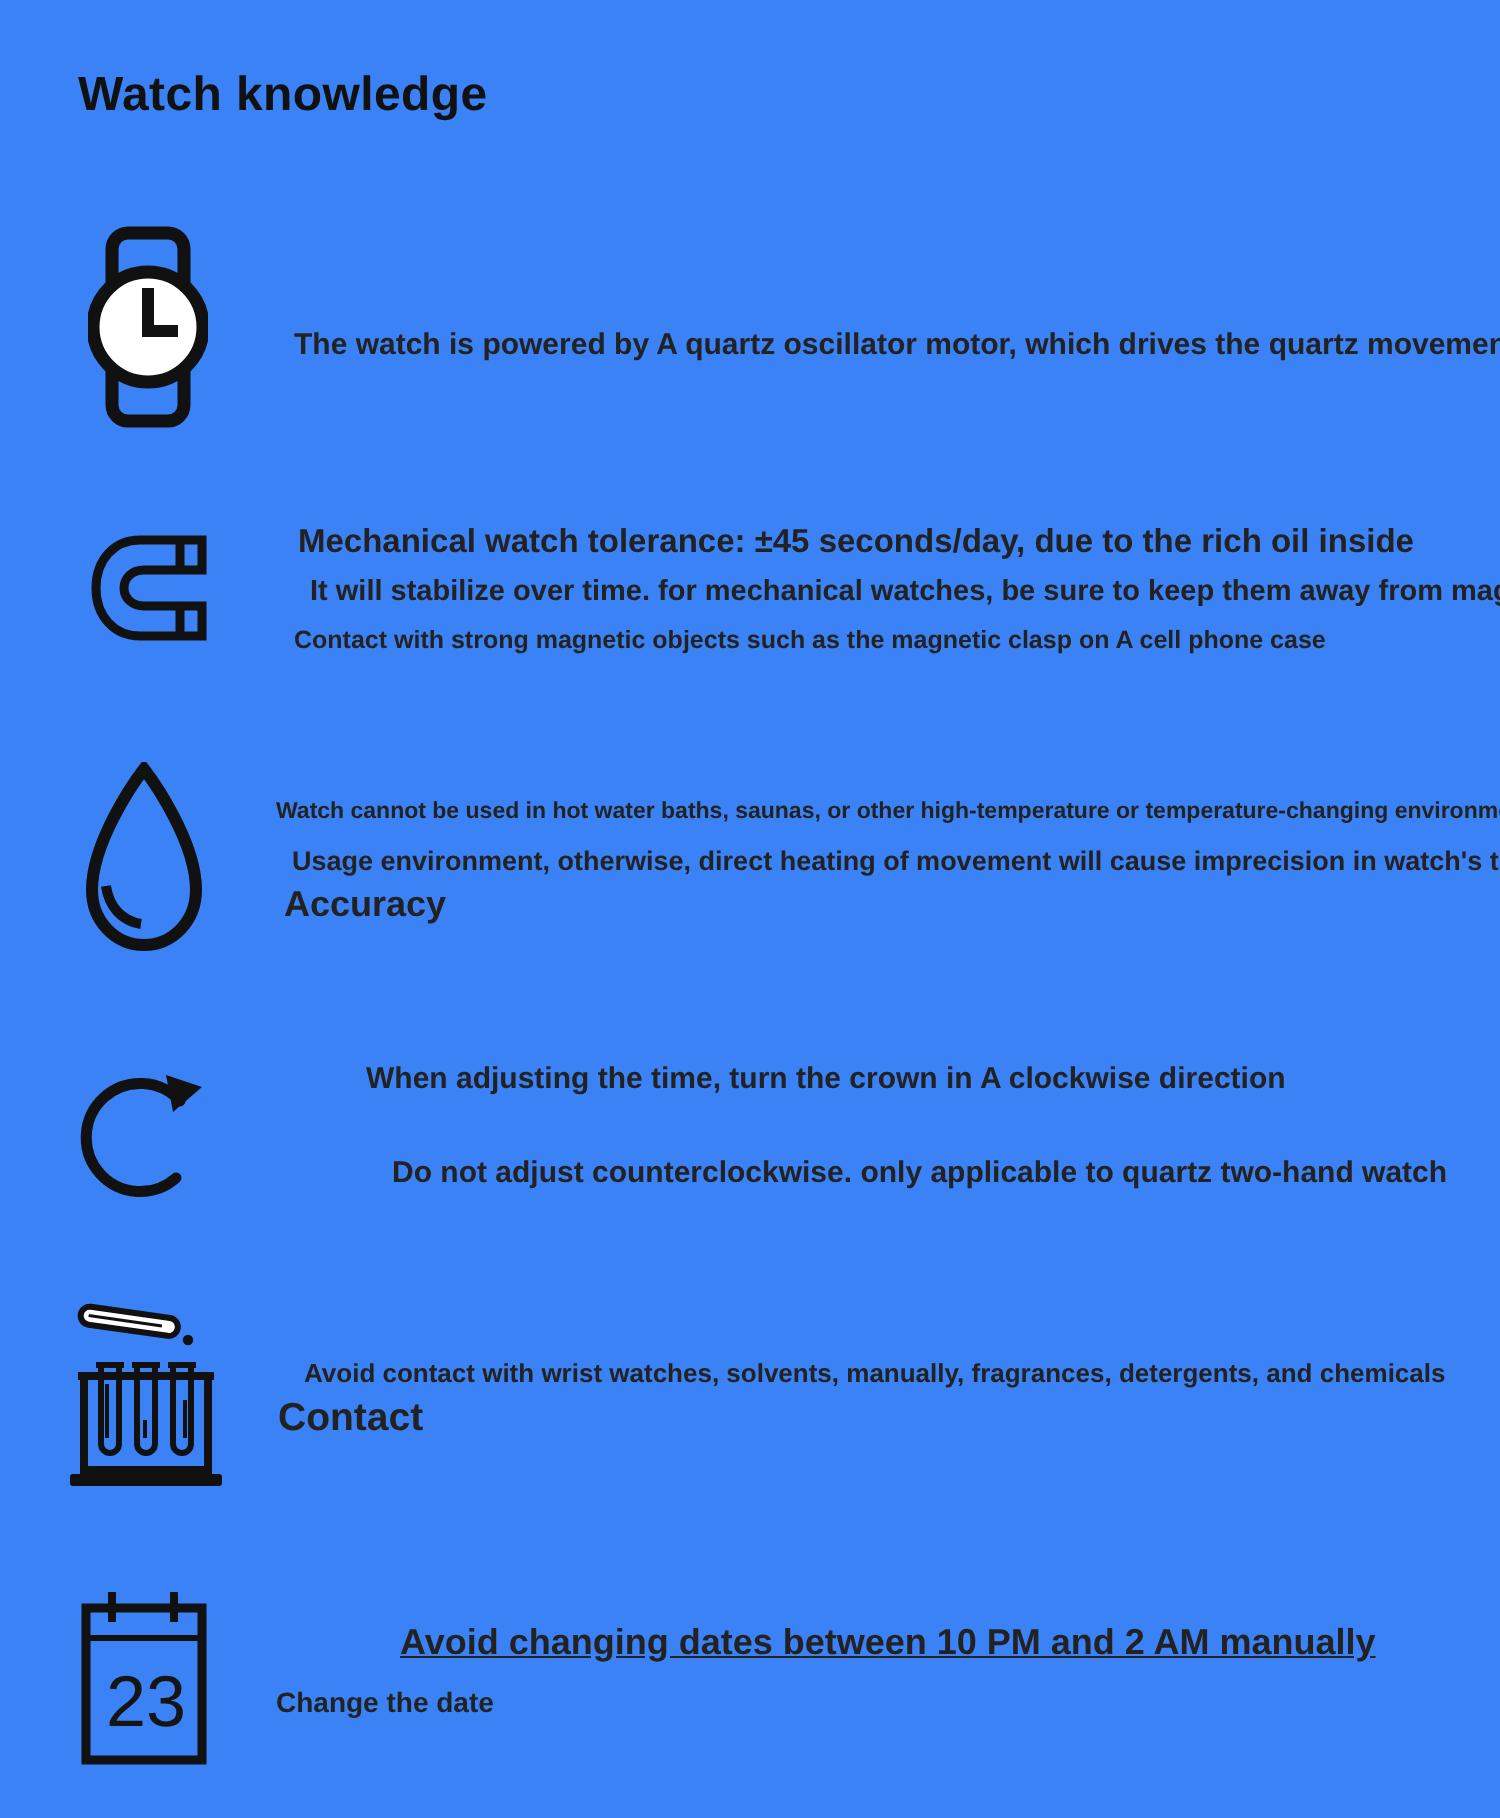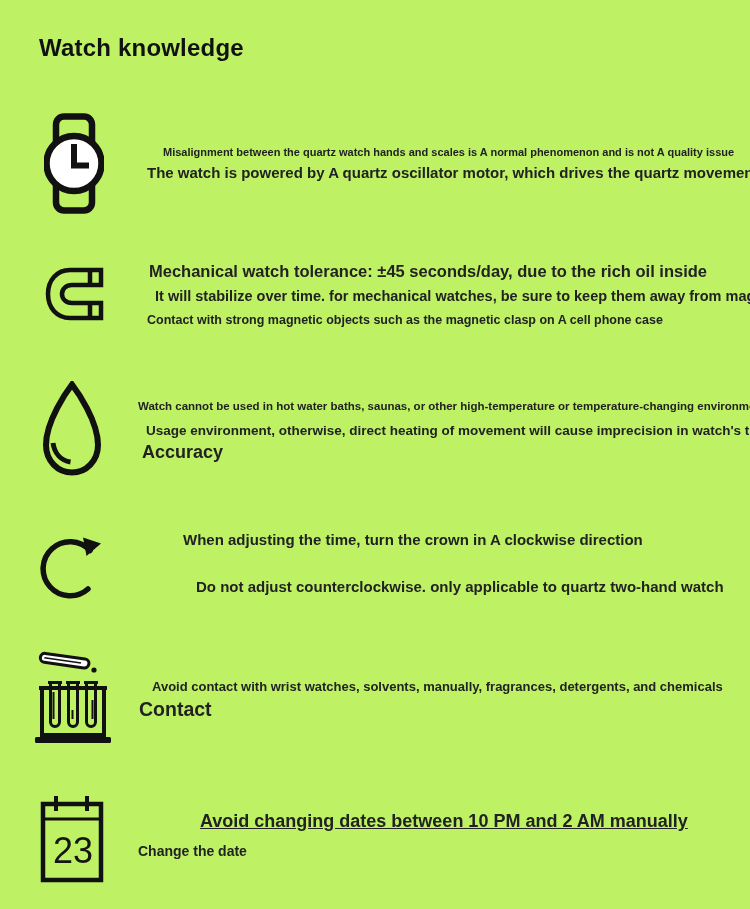--- a/index.html
+++ b/index.html
@@ -1,17 +1,17 @@
 <!DOCTYPE html>
 <html><head>
 <meta charset="utf-8">
 <style>
   html,body{margin:0;padding:0;background:#fff;}
   .page{
-    position:relative;width:750px;height:909px;background:#bef264;
+    position:relative;width:750px;height:909px;background:#3b82f6;
     font-family:"Liberation Sans", sans-serif;overflow:hidden;color:#202020;
   }
   .title{
     position:absolute;left:39px;top:34px;margin:0;
     font-size:24px;font-weight:700;color:#111;letter-spacing:.2px;
   }
   .line{position:absolute;margin:0;white-space:nowrap;font-weight:700;color:#222;}
   .icon{position:absolute;}
   .icon svg{display:block;}
   
@@ -45,21 +45,20 @@
 
   <h1 class="title">Watch knowledge</h1>
 
   <div class="icon i-watch">
     <svg width="60" height="101" viewBox="0 0 60 101" fill="none">
       <rect x="12" y="3.5" width="36" height="94" rx="8" stroke="#111" stroke-width="6.5"></rect>
       <circle cx="30" cy="50.5" r="27.5" fill="#fff" stroke="#111" stroke-width="6.5"></circle>
       <path d="M30,31 V52.5 H45" stroke="#111" stroke-width="6" fill="none"></path>
     </svg>
   </div>
-  <p class="line s1a">Misalignment between the quartz watch hands and scales is A normal phenomenon and is not A quality issue</p>
   <p class="line s1b">The watch is powered by A quartz oscillator motor, which drives the quartz movement</p>
 
   <div class="icon i-magnet">
     <svg width="62" height="56" viewBox="0 0 62 56" fill="none">
       <path d="M58,4 H27 C14,4 5,14 5,28 C5,42 14,52 27,52 H58 V37 H29 C23,37 19,33 19,28 C19,23 23,19 29,19 H58 Z" stroke="#111" stroke-width="4.5" stroke-linejoin="miter"></path>
       <path d="M47,4 V19 M47,37 V52" stroke="#111" stroke-width="4.5"></path>
     </svg>
   </div>
   <p class="line s2a">Mechanical watch tolerance: ±45 seconds/day, due to the rich oil inside</p>
   <p class="line s2b">It will stabilize over time. for mechanical watches, be sure to keep them away from magnets</p>

